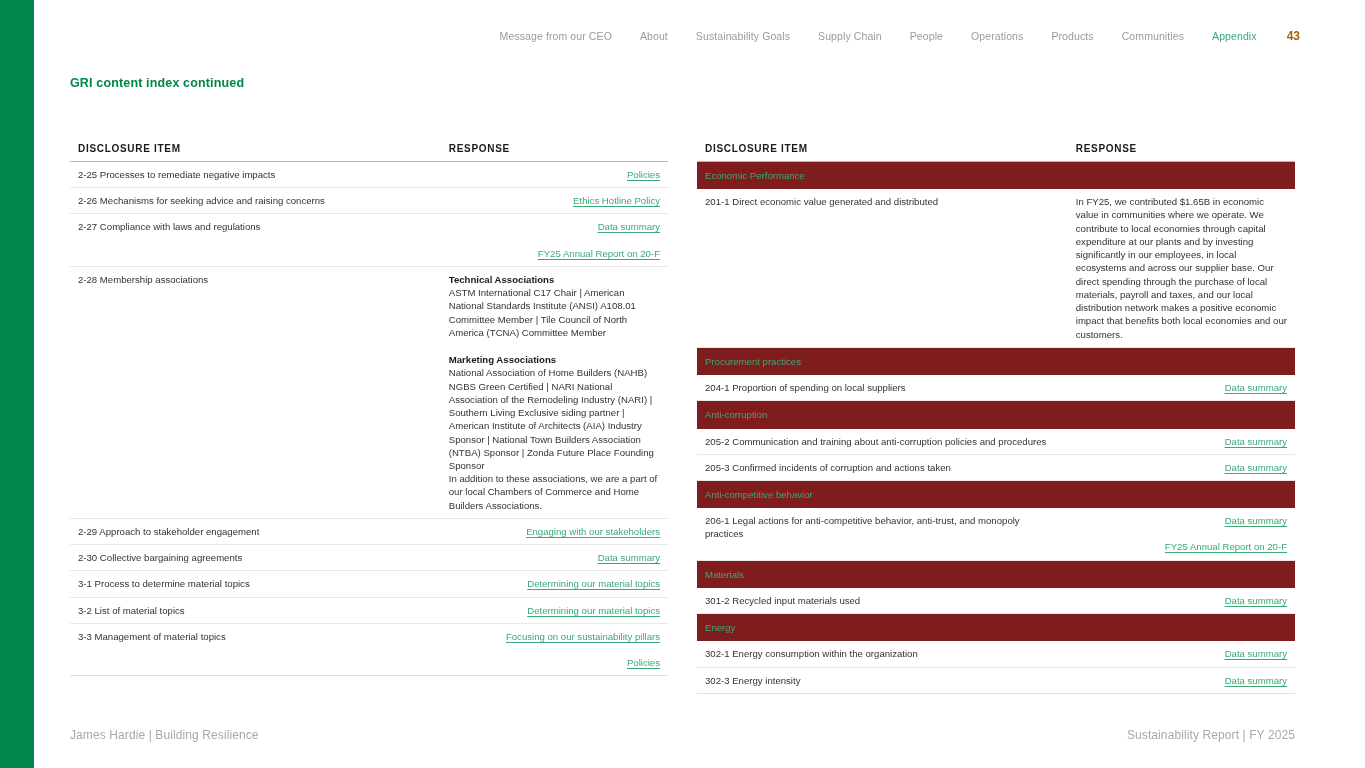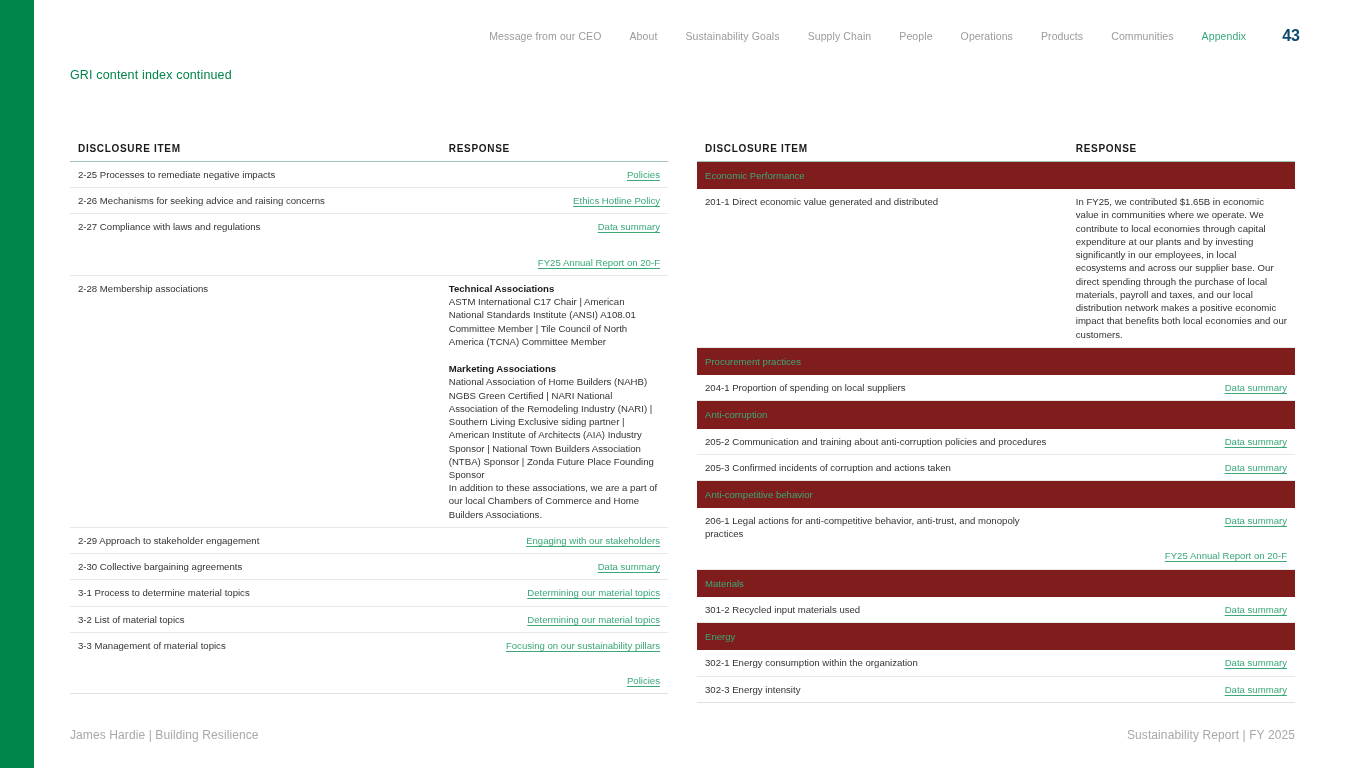--- a/index.html
+++ b/index.html
@@ -40,33 +40,33 @@
   .nav-item {
     font-size: 10.5px;
     color: #9b9b9b;
     letter-spacing: 0.1px;
     white-space: nowrap;
     padding: 0 14px;
     line-height: 18px;
   }
   .nav-item.active { color: #3aa877; }
   #page-number {
-    font-size: 16px;
+    font-size: 12px;
     font-weight: bold;
-    color: #0c4a6e;
-    margin-left: 22px;
+    color: #a16207;
+    margin-left: 16px;
     line-height: 18px;
   }
 
   
   #page-title {
     position: absolute;
-    left: 70px; top: 68px;
+    left: 70px; top: 76px;
     font-size: 12.5px;
-    font-weight: normal;
+    font-weight: bold;
     color: #00854a;
     letter-spacing: 0.15px;
   }
 
   
   .table-col {
     position: absolute;
     top: 143px;
   }
   #col-left  { left: 70px;  width: 598px; }
@@ -112,21 +112,21 @@
     color: #3aa877;
     text-decoration: underline;
     text-underline-offset: 1.5px;
     font-size: 9.6px;
     display: inline-block;
     margin-bottom: 0;
   }
   a.doclink + a.doclink { margin-top: 12px; }
   .link-stack { display: flex; flex-direction: column; align-items: flex-end; }
   .link-stack a.doclink { margin-top: 0; }
-  .link-stack a.doclink + a.doclink { margin-top: 22px; }
+  .link-stack a.doclink + a.doclink { margin-top: 13px; }
 
   .assoc-head {
     font-weight: bold;
     color: #1a1a1a;
     display: block;
   }
   .assoc-body { display: block; }
   .assoc-block + .assoc-block { margin-top: 14px; }
   .assoc-note { display: block; }
 

